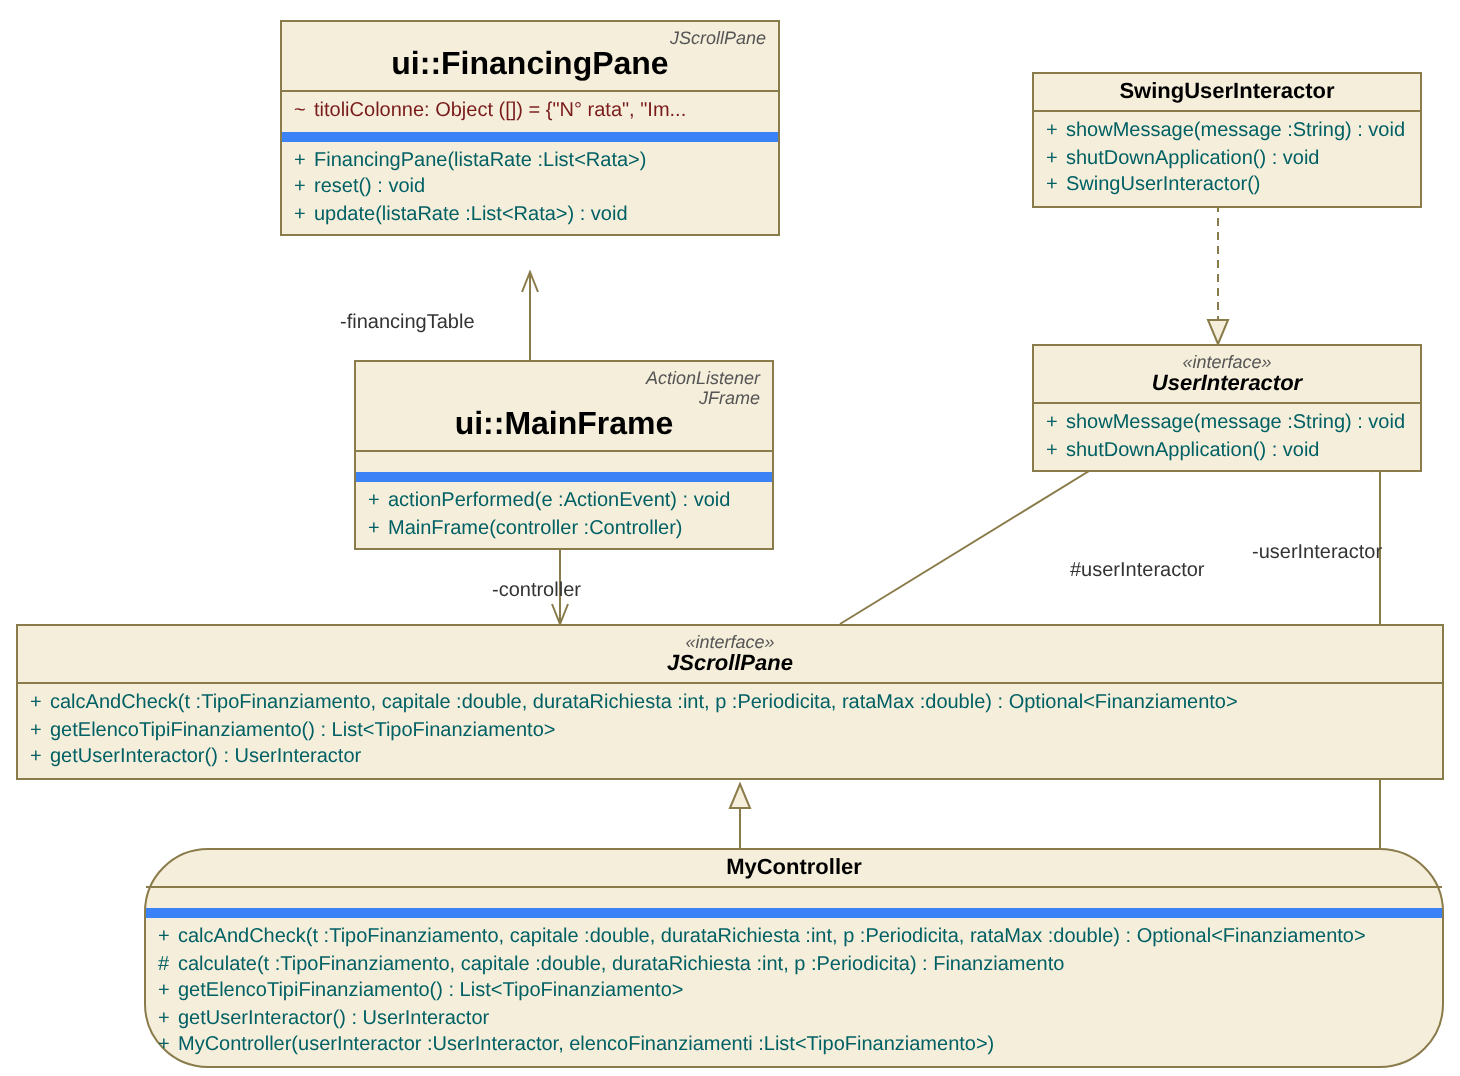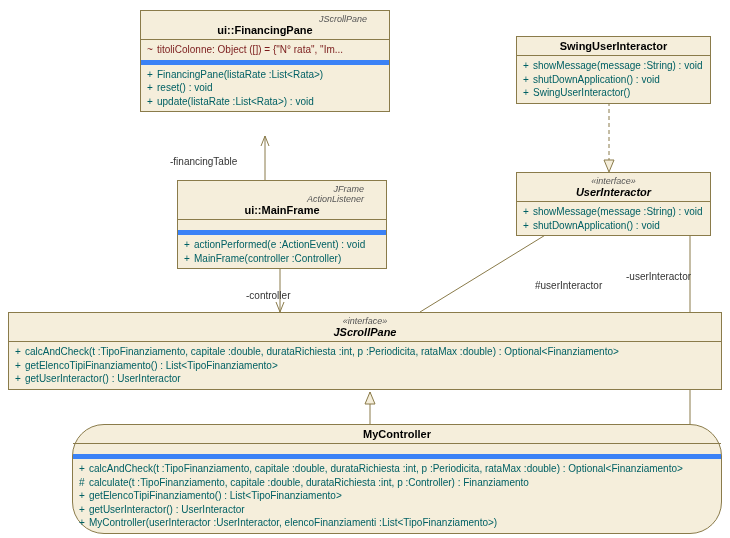--- a/index.html
+++ b/index.html
@@ -13,40 +13,40 @@
     position: relative;
   }
   .class-box {
     position: absolute;
     background: #f5eedb;
     border: 1px solid #8a7b4a;
     box-sizing: border-box;
   }
   .class-head {
     border-bottom: 1px solid #8a7b4a;
-    padding: 3px 22px;
+    padding: 3px 6px;
     text-align: center;
   }
   .class-head .stereo {
     font-style: italic;
     color: #555;
     font-size: 9px;
     display: block;
     text-align: right;
   }
   .class-head .stereo.center {
     text-align: center;
   }
   .class-head .name {
     font-weight: bold;
     font-size: 11px;
   }
   .class-head .qual {
     font-weight: bold;
-    font-size: 11px;
+    font-size: 16px;
   }
   .class-head .italic-name {
     font-style: italic;
     font-weight: bold;
   }
   .section {
     border-bottom: 5px solid #3b82f6;
     padding: 3px 6px;
   }
   .section:last-child { border-bottom: none; }
@@ -111,22 +111,22 @@
   </div>
   <div class="section" id="fp-ops">
       <div class="member"><span class="vis">+</span><span>FinancingPane(listaRate :List&lt;Rata&gt;)</span></div>
       <div class="member"><span class="vis">+</span><span>reset() : void</span></div>
       <div class="member"><span class="vis">+</span><span>update(listaRate :List&lt;Rata&gt;) : void</span></div>
     </div>
 </div>
 
 <div class="class-box" style="left:177px; top:180px; width:210px;">
   <div class="class-head">
+    <span class="stereo">ActionListener</span>
     <span class="stereo">JFrame</span>
-    <span class="stereo">ActionListener</span>
     <span class="qual">ui::MainFrame</span>
   </div>
   <div class="section" style="height:4px;"></div>
   <div class="section" id="mf-ops">
       <div class="member"><span class="vis">+</span><span>actionPerformed(e :ActionEvent) : void</span></div>
       <div class="member"><span class="vis">+</span><span>MainFrame(controller :Controller)</span></div>
     </div>
 </div>
 
 <div class="class-box" style="left:516px; top:36px; width:195px;">
@@ -163,21 +163,21 @@
     </div>
 </div>
 
 <div class="class-box" style="left:72px; top:424px; width:650px;border-radius:32px;">
   <div class="class-head">
     <span class="name">MyController</span>
   </div>
   <div class="section" style="height:4px;"></div>
   <div class="section" id="myc-ops">
       <div class="member"><span class="vis">+</span><span>calcAndCheck(t :TipoFinanziamento, capitale :double, durataRichiesta :int, p :Periodicita, rataMax :double) : Optional&lt;Finanziamento&gt;</span></div>
-      <div class="member"><span class="vis">#</span><span>calculate(t :TipoFinanziamento, capitale :double, durataRichiesta :int, p :Controller) : Finanziamento</span></div>
+      <div class="member"><span class="vis">#</span><span>calculate(t :TipoFinanziamento, capitale :double, durataRichiesta :int, p :Periodicita) : Finanziamento</span></div>
       <div class="member"><span class="vis">+</span><span>getElencoTipiFinanziamento() : List&lt;TipoFinanziamento&gt;</span></div>
       <div class="member"><span class="vis">+</span><span>getUserInteractor() : UserInteractor</span></div>
       <div class="member"><span class="vis">+</span><span>MyController(userInteractor :UserInteractor, elencoFinanziamenti :List&lt;TipoFinanziamento&gt;)</span></div>
     </div>
 </div>
 
 <div class="edge-label" style="left:170px; top:156px;">-financingTable</div>
 <div class="edge-label" style="left:246px; top:290px;">-controller</div>
 <div class="edge-label" style="left:535px; top:280px;">#userInteractor</div>
 <div class="edge-label" style="left:626px; top:271px;">-userInteractor</div>

